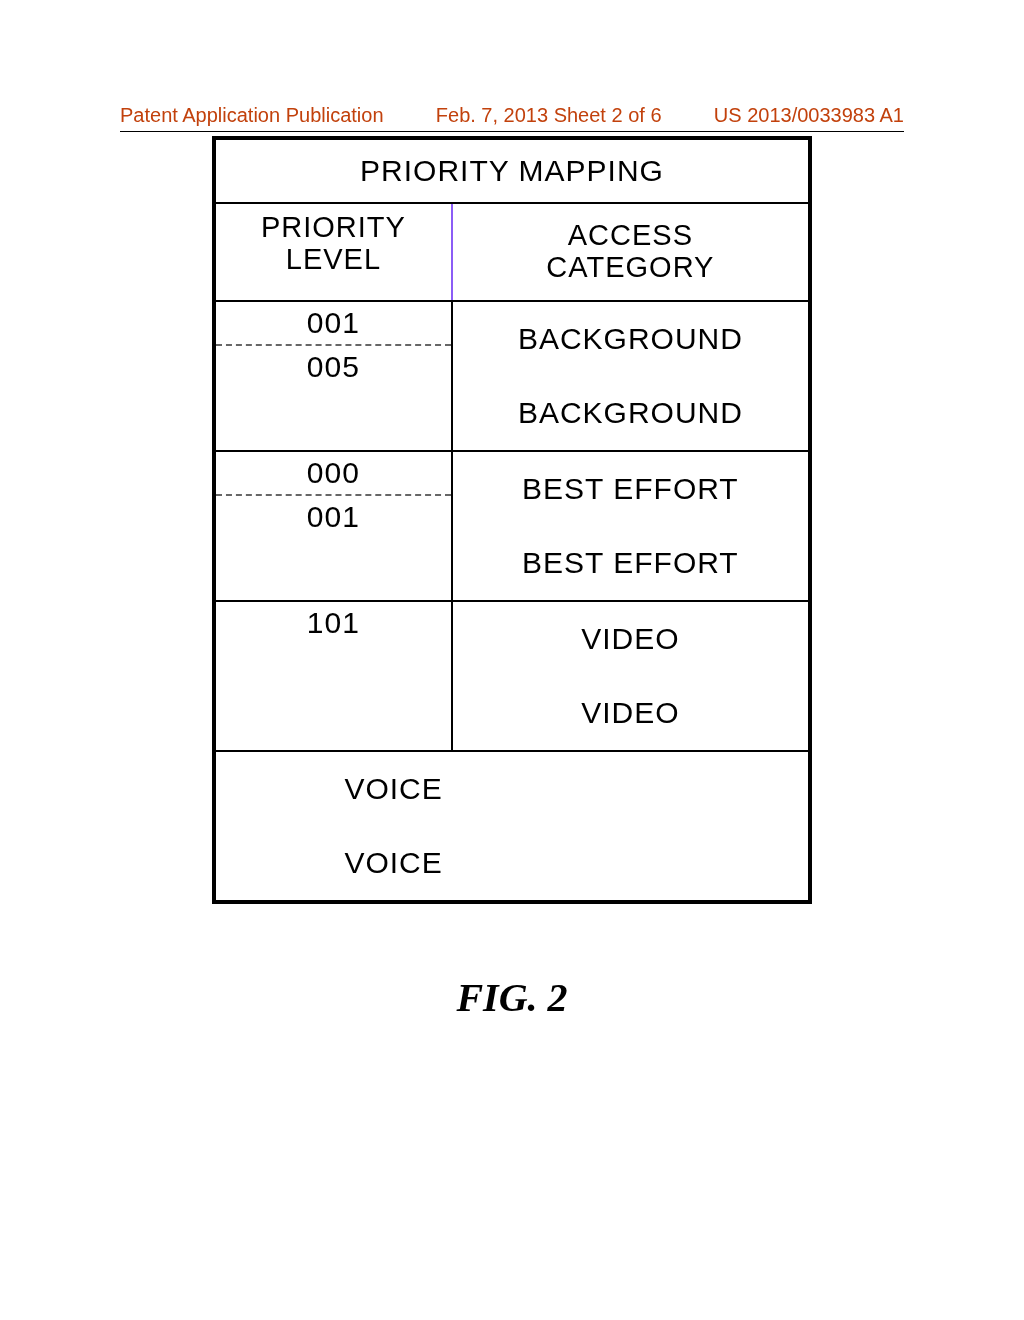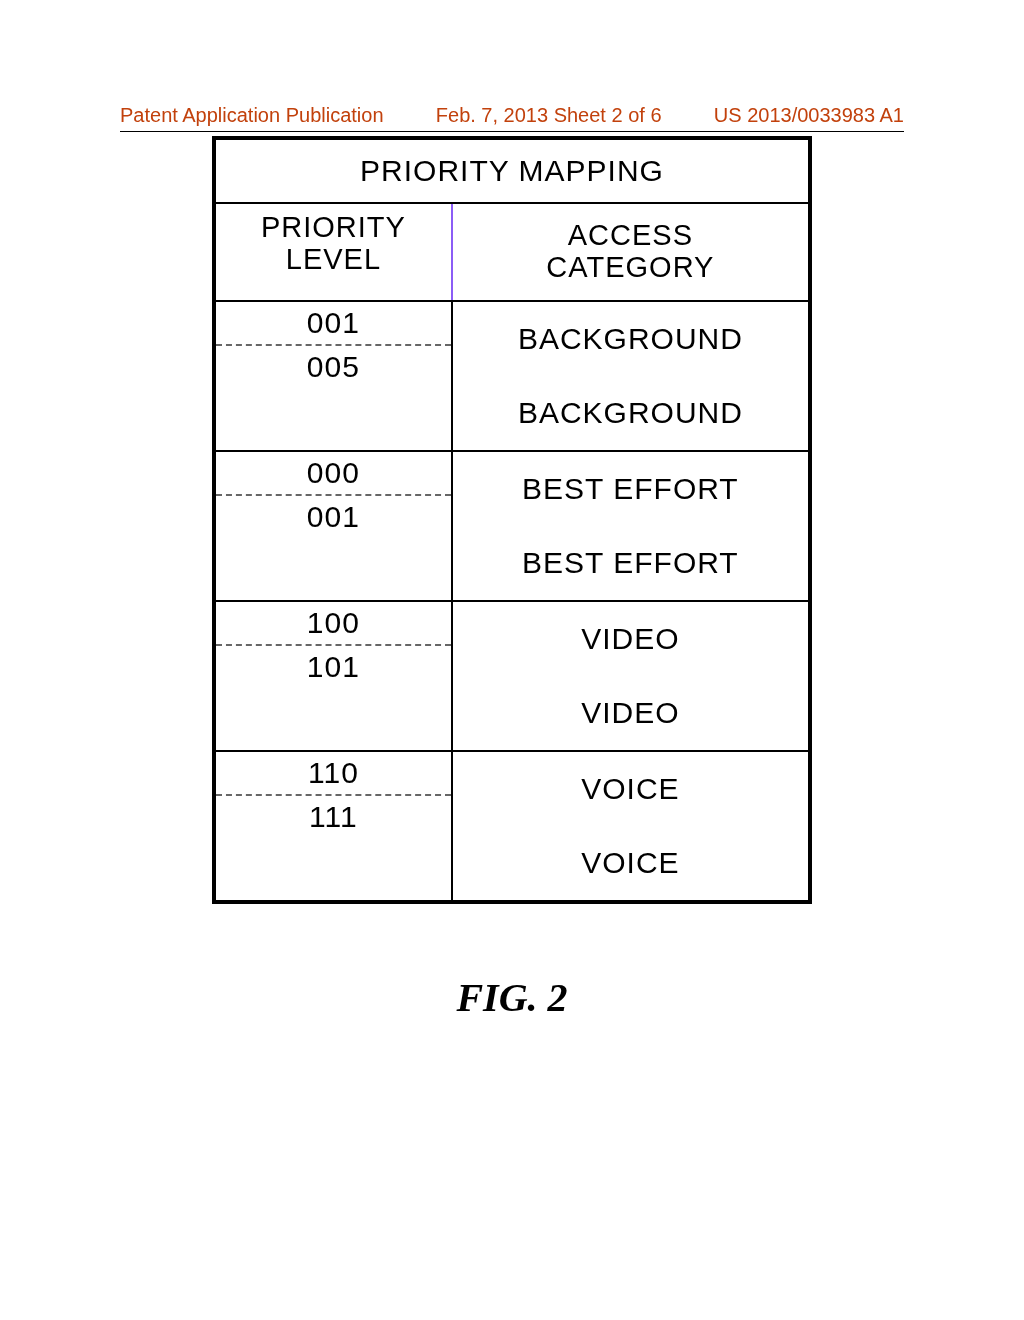--- a/index.html
+++ b/index.html
@@ -172,36 +172,31 @@
             <div class="right-col">
               <div class="acell">BEST EFFORT</div>
               <div class="acell">BEST EFFORT</div>
             </div>
           </div>
         </div>
 
         <div class="group">
           <div class="pair-row">
             <div class="left-col">
-              <div class="pcell pcell-top">100</div>
               <div class="pcell">101</div>
             </div>
             <div class="right-col">
               <div class="acell">VIDEO</div>
               <div class="acell">VIDEO</div>
             </div>
           </div>
         </div>
 
         <div class="group">
           <div class="pair-row">
-            <div class="left-col">
-              <div class="pcell pcell-top">110</div>
-              <div class="pcell">111</div>
-            </div>
             <div class="right-col">
               <div class="acell">VOICE</div>
               <div class="acell">VOICE</div>
             </div>
           </div>
         </div>
 
       </div>
     </div>
 

